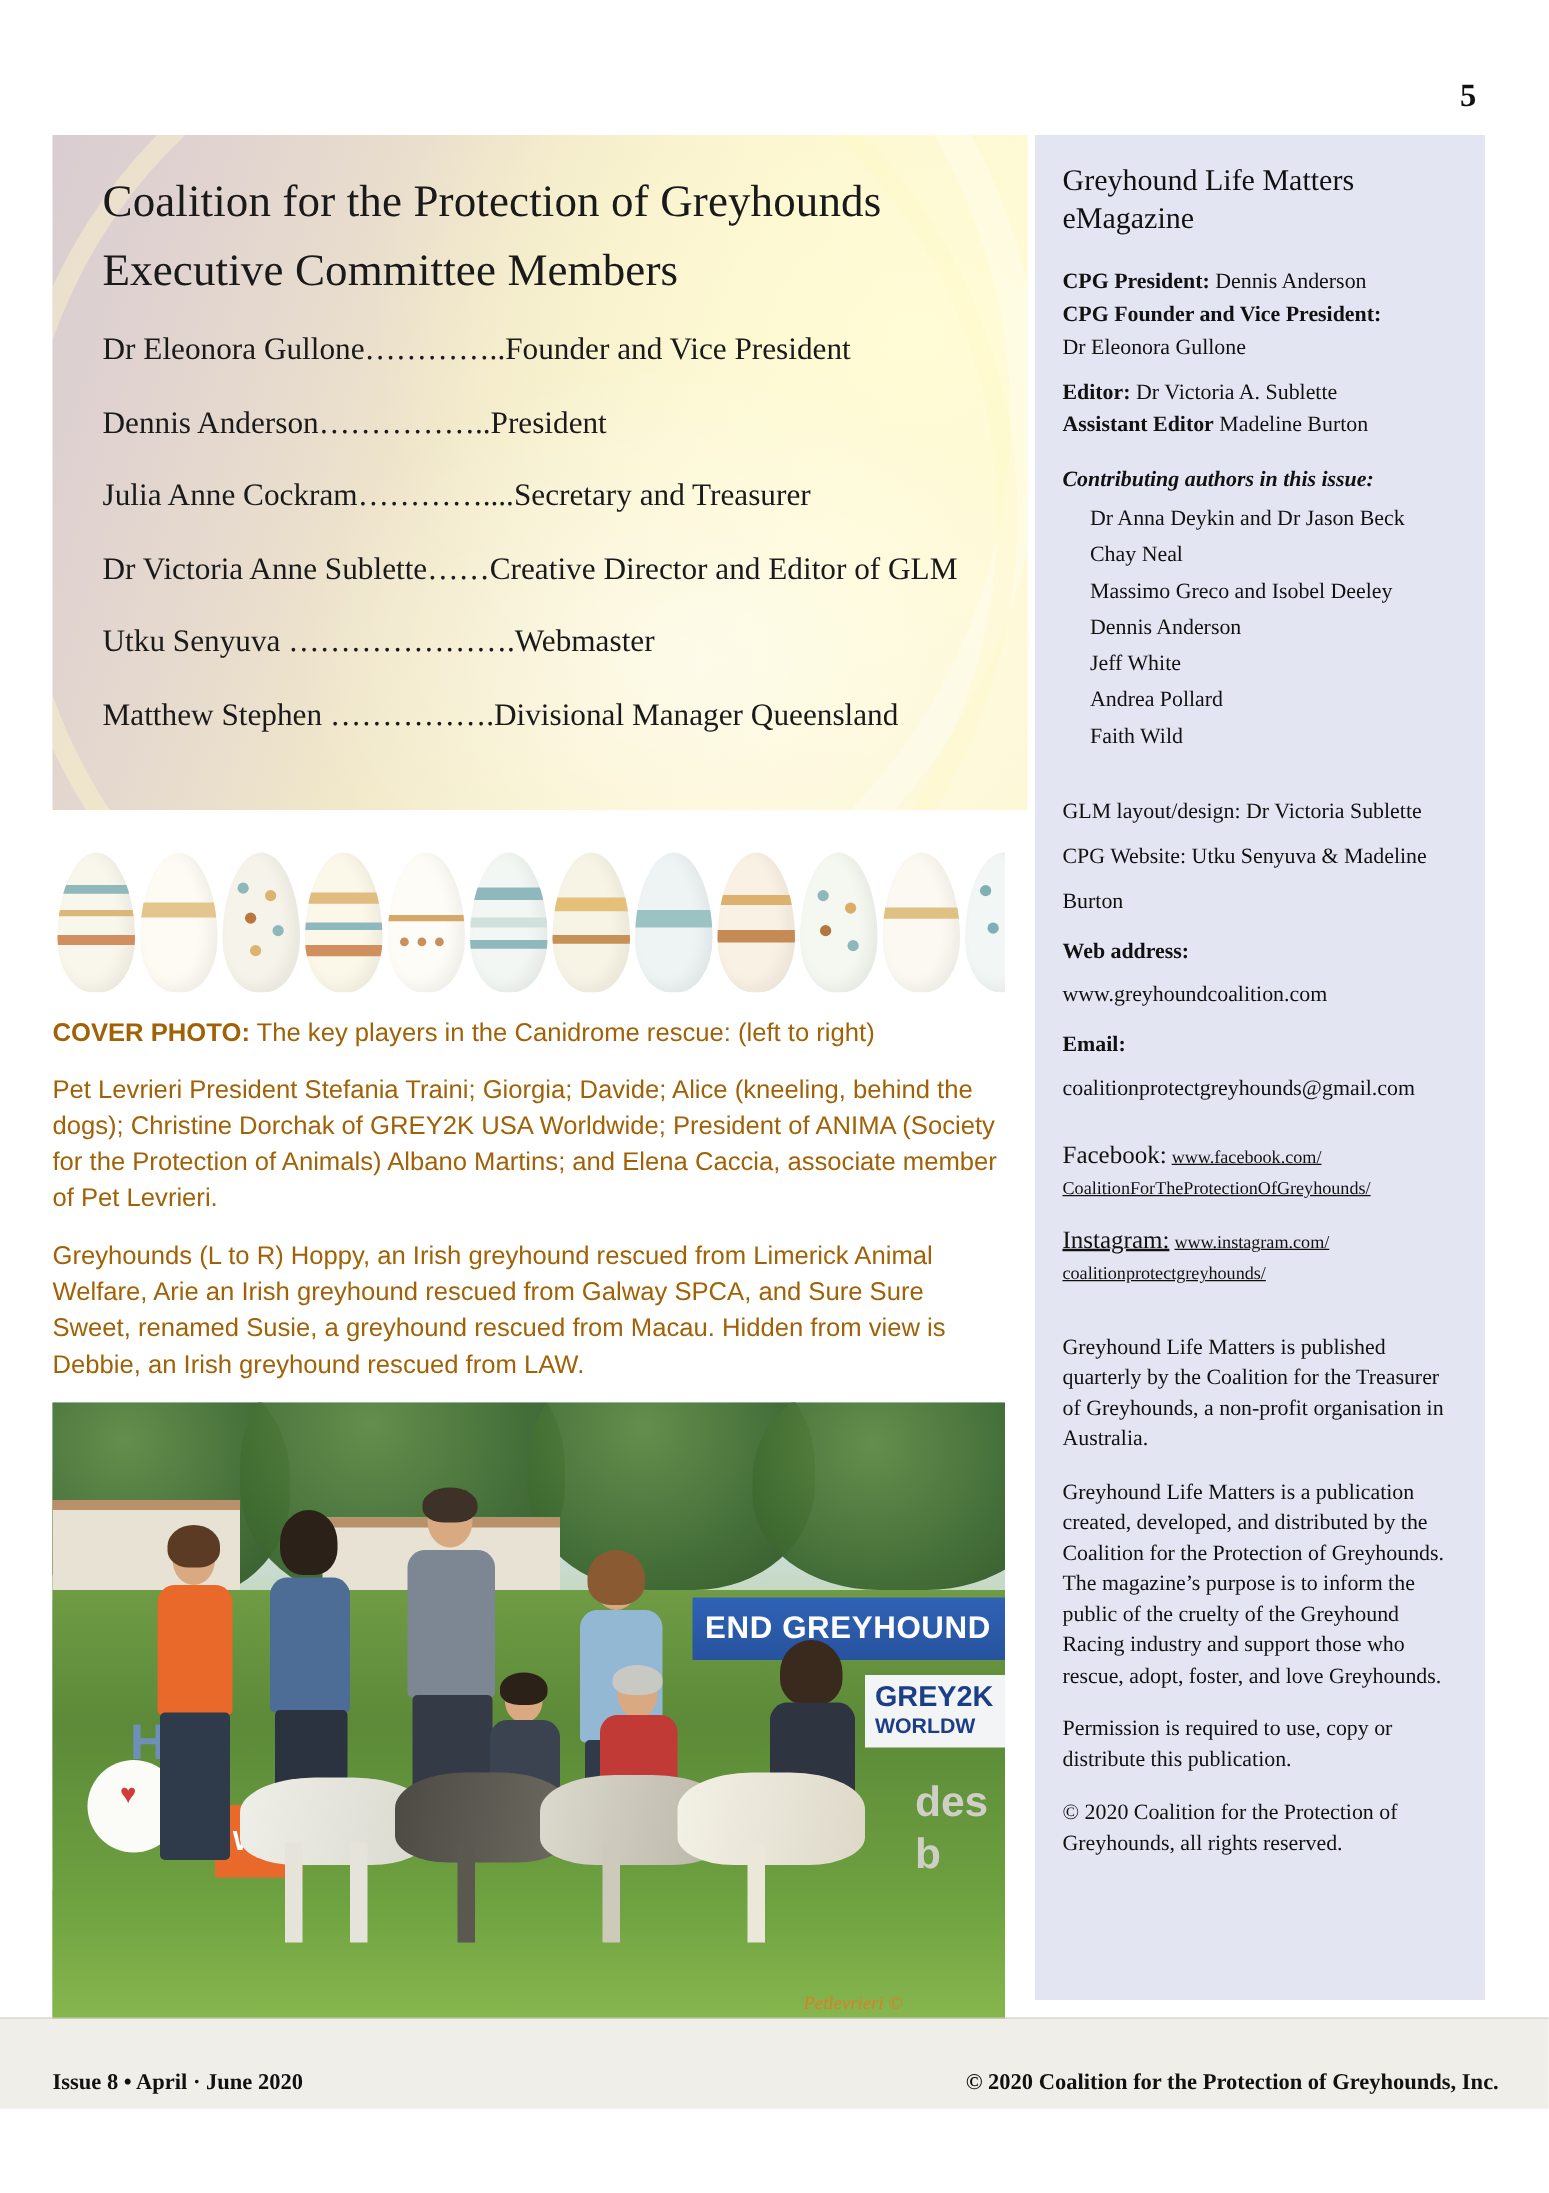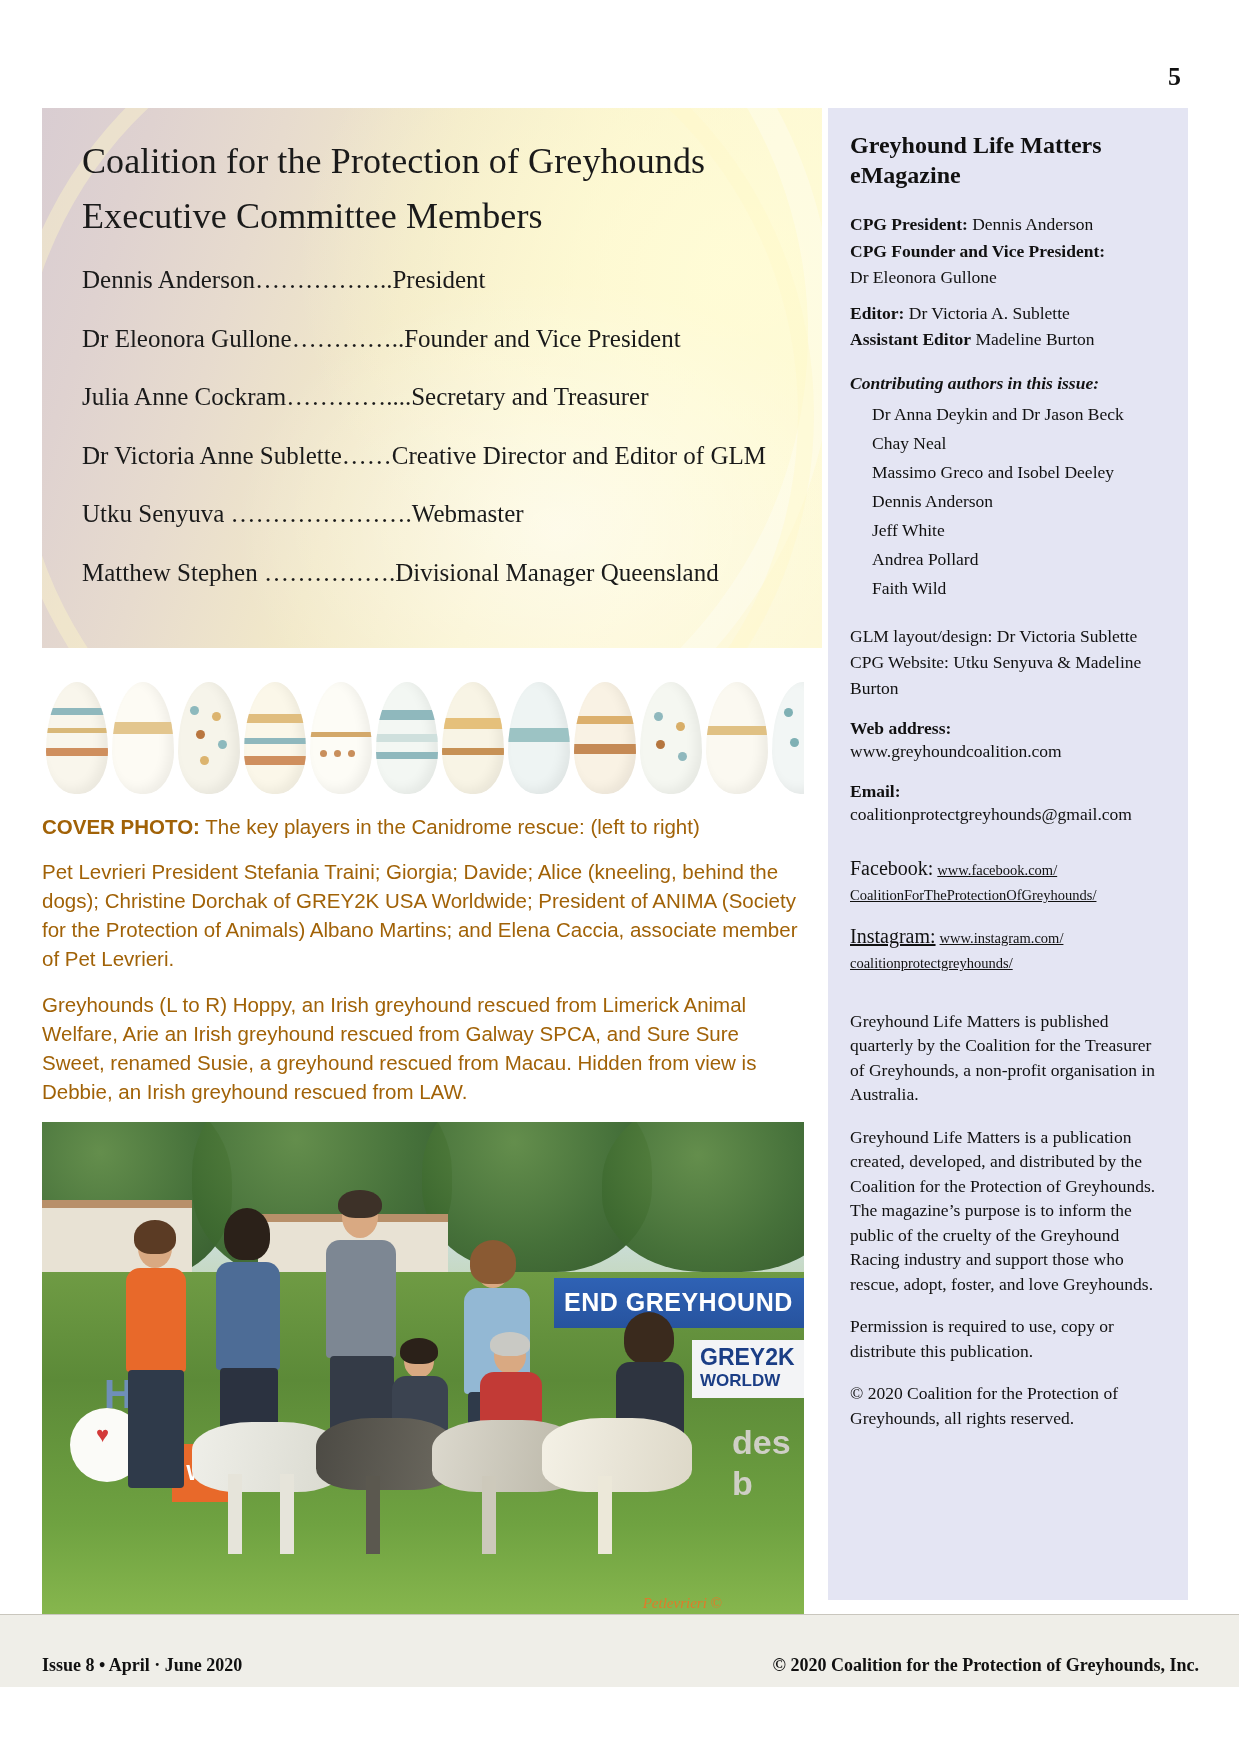--- a/index.html
+++ b/index.html
@@ -261,21 +261,21 @@
     top: 108px;
     width: 360px;
     min-height: 1492px;
     background: #e4e5f3;
     padding: 22px 22px 20px 22px;
     font-family: "Liberation Serif", serif;
     color: #111111;
   }
   .sb-title {
     font-size: 24px;
-    font-weight: bold;
+    font-weight: normal;
     line-height: 1.26;
     margin: 0 0 22px 0;
   }
   .sb-line {
     font-size: 17.5px;
     line-height: 1.38;
     margin: 0 0 2px 0;
   }
   .sb-line b { font-weight: bold; }
   .sb-gap { height: 20px; }
@@ -286,21 +286,21 @@
     margin: 0 0 6px 0;
   }
   .sb-author {
     font-size: 17.5px;
     line-height: 1.66;
     margin-left: 22px;
   }
   .sb-para {
     font-size: 17.5px;
     line-height: 1.38;
-    margin: 0 0 2px 0;
+    margin: 12px 0 2px 0;
   }
   .sb-block {
     font-size: 17.5px;
     line-height: 1.40;
     margin: 0 0 18px 0;
   }
   .sb-head {
     font-size: 17.5px;
     font-weight: bold;
     margin: 0;
@@ -366,22 +366,22 @@
   <div class="page-number">5</div>
 
   <div class="left-col">
 
     <div class="committee-box">
       <div class="committee-inner">
         <div class="committee-title">Coalition for the Protection of Greyhounds</div>
         <div class="committee-title">Executive Committee Members</div>
 
         <div class="committee-list">
+          <div class="committee-row">Dr Eleonora Gullone…………..Founder and Vice President</div>
           <div class="committee-row">Dennis Anderson……………..President</div>
-          <div class="committee-row">Dr Eleonora Gullone…………..Founder and Vice President</div>
           <div class="committee-row">Julia Anne Cockram…………....Secretary and Treasurer</div>
           <div class="committee-row">Dr Victoria Anne Sublette……Creative Director and Editor of GLM</div>
           <div class="committee-row">Utku Senyuva ………………….Webmaster</div>
           <div class="committee-row">Matthew Stephen …………….Divisional Manager Queensland</div>
         </div>
       </div>
     </div>
 
     <div class="egg-band">
       <div class="egg" style="background:#f9f6ec;">

